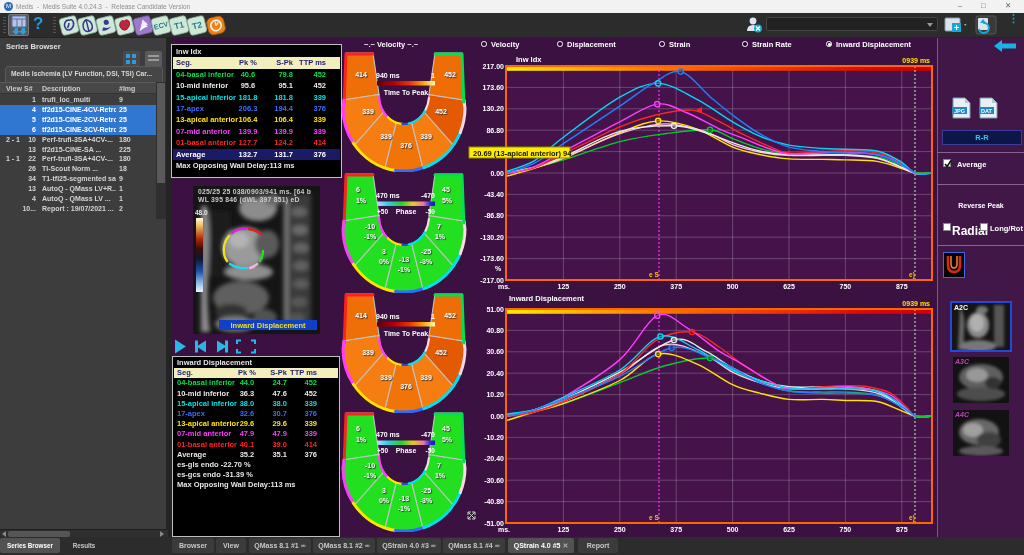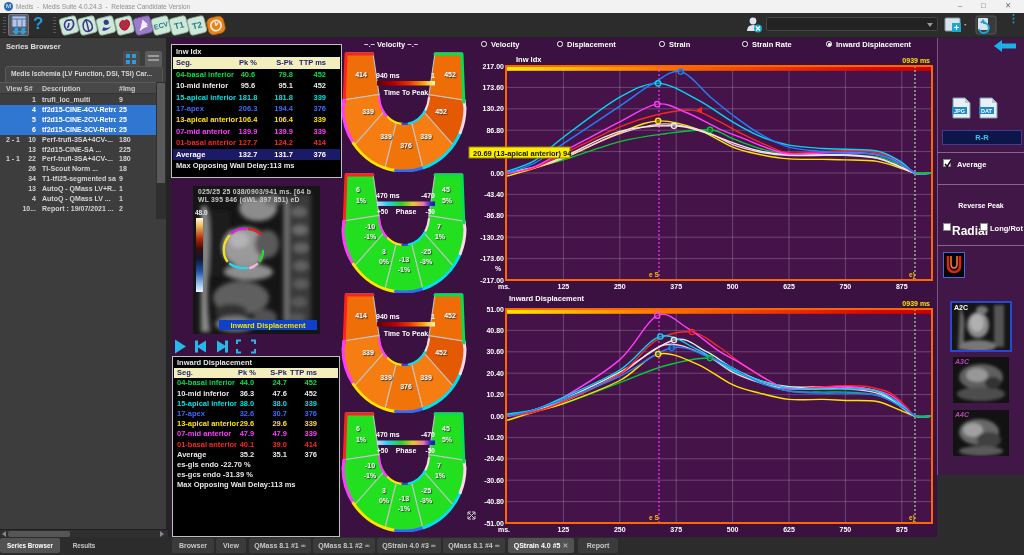--- a/index.html
+++ b/index.html
@@ -20,21 +20,21 @@
 .lp-btn{position:absolute;top:13px;width:17px;height:16px;background:#4a4a4a;border-radius:2px;}
 #lp-tab{position:absolute;left:5px;top:28px;width:158px;height:16px;background:#464646;border:1px solid #5a5a5a;border-bottom:none;border-radius:4px 4px 0 0;padding:3px 0 0 5px;white-space:nowrap;overflow:hidden;color:#d8d8d8;font-size:6.7px;}
 #lp-hdr{position:absolute;left:0px;top:44px;width:156px;height:12px;background:#484848;border-top:1px solid #5a5a5a;border-bottom:1px solid #333;color:#cccccc;}
 .lp-row{position:absolute;left:0;width:156px;height:10px;line-height:10px;white-space:nowrap;}
 .lp-row.sel{background:#2f77d0;color:#fff;}
 .c1{position:absolute;left:6px;} .c2{position:absolute;left:22px;width:14px;text-align:right;} .c3{position:absolute;left:42px;width:74px;overflow:hidden;} .c4{position:absolute;left:119px;}
 #lp-scroll{position:absolute;left:156px;top:44px;width:10px;height:137px;background:#2f2f2f;}
 #lp-thumb{position:absolute;left:157px;top:45px;width:8px;height:100px;background:#5a5a5a;}
 
 #main{left:168px;top:38px;width:769px;height:499px;background:#3b1142;}
-#sidebar{left:937px;top:38px;width:87px;height:437px;background:#411748;border-left:1px solid #7c5584;color:#fff;font-size:7px;}
+#sidebar{left:937px;top:38px;width:87px;height:499px;background:#411748;border-left:1px solid #7c5584;color:#fff;font-size:7px;}
 
 .btable{position:absolute;background:#000;border:1px solid #c0c0c0;color:#e6e6e6;font-size:7.5px;}
 .trow{position:absolute;left:1px;white-space:nowrap;}
 .tseg{position:absolute;left:3px;}
 .tv1{position:absolute;width:40px;text-align:center;} .tv2{position:absolute;width:40px;text-align:right;} .tv3{position:absolute;width:40px;text-align:right;}
 .hdr{background:#f2efbc;color:#1c1c72;}
 .avg{background:#1a1a66;color:#fff;}
 .cg{color:#00e050;} .cw{color:#e8e8e8;} .cc{color:#00e0e0;} .cb{color:#3a6cff;} .cy{color:#ffe400;} .cm{color:#ff3cff;} .cr{color:#ff2424;}
 
 .radio{position:absolute;top:41px;width:5.5px;height:5.5px;border:1.2px solid #fff;border-radius:50%;background:#2a0c30;}

